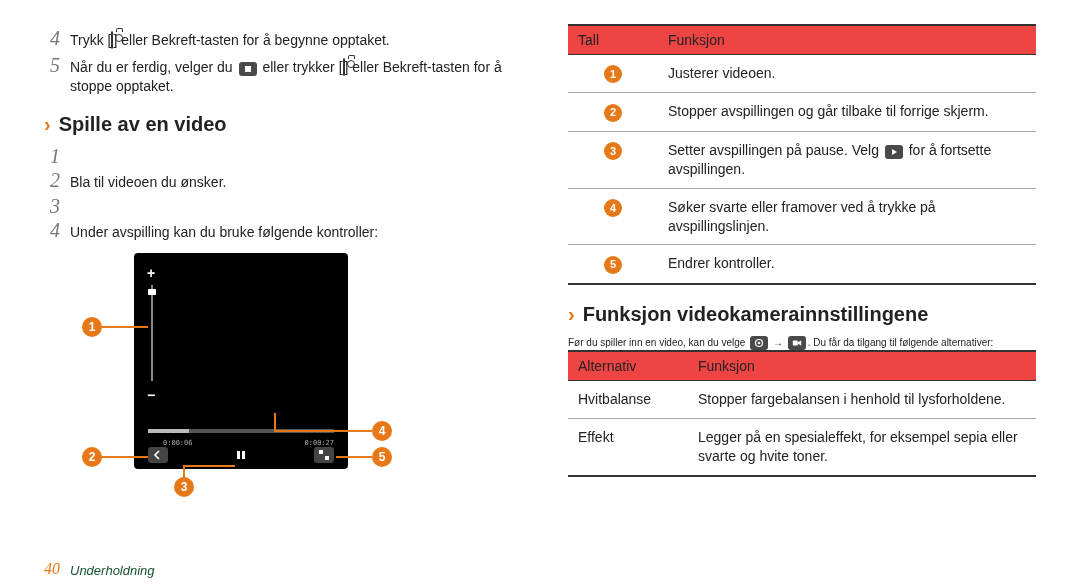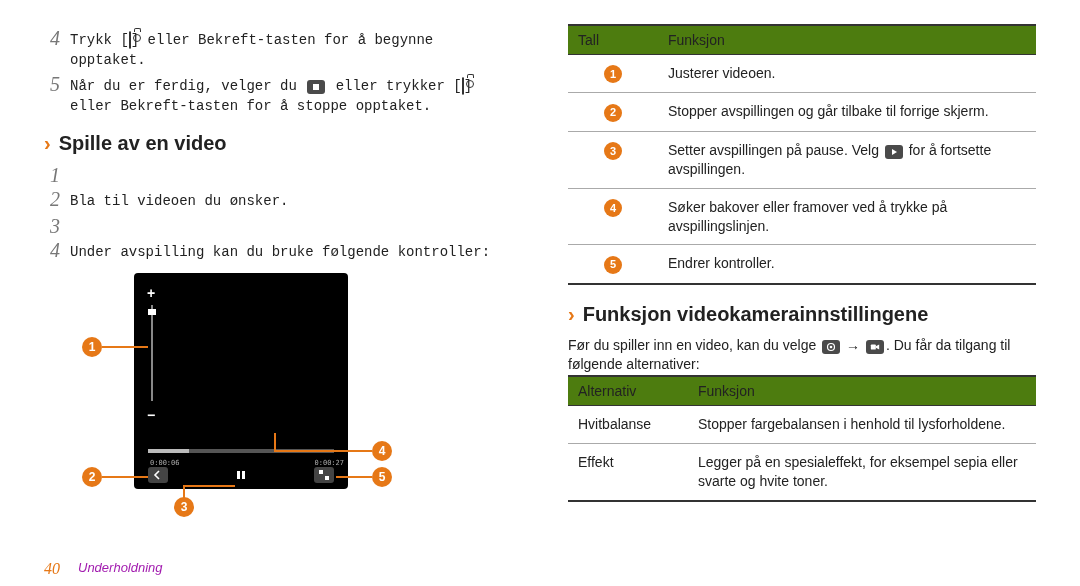--- a/index.html
+++ b/index.html
@@ -28,21 +28,21 @@
   }
   .step-num {
     font-family: Georgia, "Times New Roman", serif;
     font-style: italic;
     font-size: 20px;
     color: #777;
     line-height: 1;
     min-width: 16px;
     text-align: right;
   }
-  .step-text { padding-top: 3px; line-height: 1.4; font-family: Liberation Mono, monospace; }
+  .step-text { padding-top: 3px; line-height: 1.4; }
   h2 {
     display: flex;
     align-items: center;
     gap: 8px;
     font-weight: 700;
     font-size: 20px;
     margin: 16px 0 10px 0;
   }
   .chevron {
     color: #e67817;
@@ -144,22 +144,22 @@
     width:22%;
     background:#bbb;
   }
   .tcur,.tdur{
     position:absolute;
     bottom:22px;
     color:#aaa;
     font-size:7px;
     font-family: monospace;
   }
-  .tcur{left:16px;}
-  .tdur{right:4px;}
+  .tcur{left:29px;}
+  .tdur{right:14px;}
   .ctrls{
     position:absolute;
     bottom:6px;
     left:0;right:0;
     display:flex;
     justify-content:space-between;
     padding:0 14px;
   }
   .ctrl{
     width:20px;height:16px;
@@ -181,21 +181,21 @@
     position:absolute;
     background:#e67817;
   }
   table.data {
     width:100%;
     border-collapse: collapse;
     font-size:14px;
     margin-bottom: 18px;
   }
   table.data th {
-    background:#4d7c0f;
+    background:#ef4444;
     text-align:left;
     font-weight:400;
     padding:6px 10px;
     border-top: 2px solid #333;
     border-bottom: 1.5px solid #333;
   }
   table.data th:first-child{width:90px;}
   table.data td {
     padding:9px 10px;
     border-bottom: 1px solid #aaa;
@@ -208,30 +208,30 @@
   .bullet-cell{
     text-align:center;
   }
   .bullet-inline{
     display:inline-flex;
     width:18px;height:18px;border-radius:50%;
     background:#e67817;color:#fff;
     align-items:center;justify-content:center;
     font-size:11px;font-weight:700;
   }
-  .desc p { line-height:1.4; font-size:14px; }
+  .desc p { line-height:1.4; font-size:10px; }
   .footer{
     display:flex;
-    align-items:flex-start;
-    gap:18px;
+    align-items:flex-end;
+    gap:10px;
     padding-top:8px;
     font-size:13px;
   }
   .footer .pg{ color:#e67817; font-style:italic; font-family: Georgia,serif; font-size:16px;}
-  .footer .section{ font-style:italic; color:#a21caf;}
+  .footer .section{ font-style:italic; color:#14532d;}
 </style>
 </head>
 <body>
 
 <div class="columns">
 
   <div class="col">
     <div class="step">
       <div class="step-num">4</div>
       <div class="step-text">Trykk [<span class="camera-glyph"></span>] eller Bekreft-tasten for å begynne opptaket.</div>
@@ -336,21 +336,21 @@
       <tr>
         <td class="bullet-cell"><span class="bullet-inline">3</span></td>
         <td>Setter avspillingen på pause. Velg <span class="inlineicon">
                 <svg viewBox="0 0 10 10">
                   <polygon points="3,2 8,5 3,8" fill="#fff"></polygon>
                 </svg>
               </span> for å fortsette avspillingen.</td>
       </tr>
       <tr>
         <td class="bullet-cell"><span class="bullet-inline">4</span></td>
-        <td>Søker bakover eller framover ved å trykke på avspillingslinjen.</td>
+        <td>Søker svarte eller framover ved å trykke på avspillingslinjen.</td>
       </tr>
       <tr>
         <td class="bullet-cell"><span class="bullet-inline">5</span></td>
         <td>Endrer kontroller.</td>
       </tr>
     </tbody>
       </table>
 
     <h2>
       <span class="chevron">›</span>

